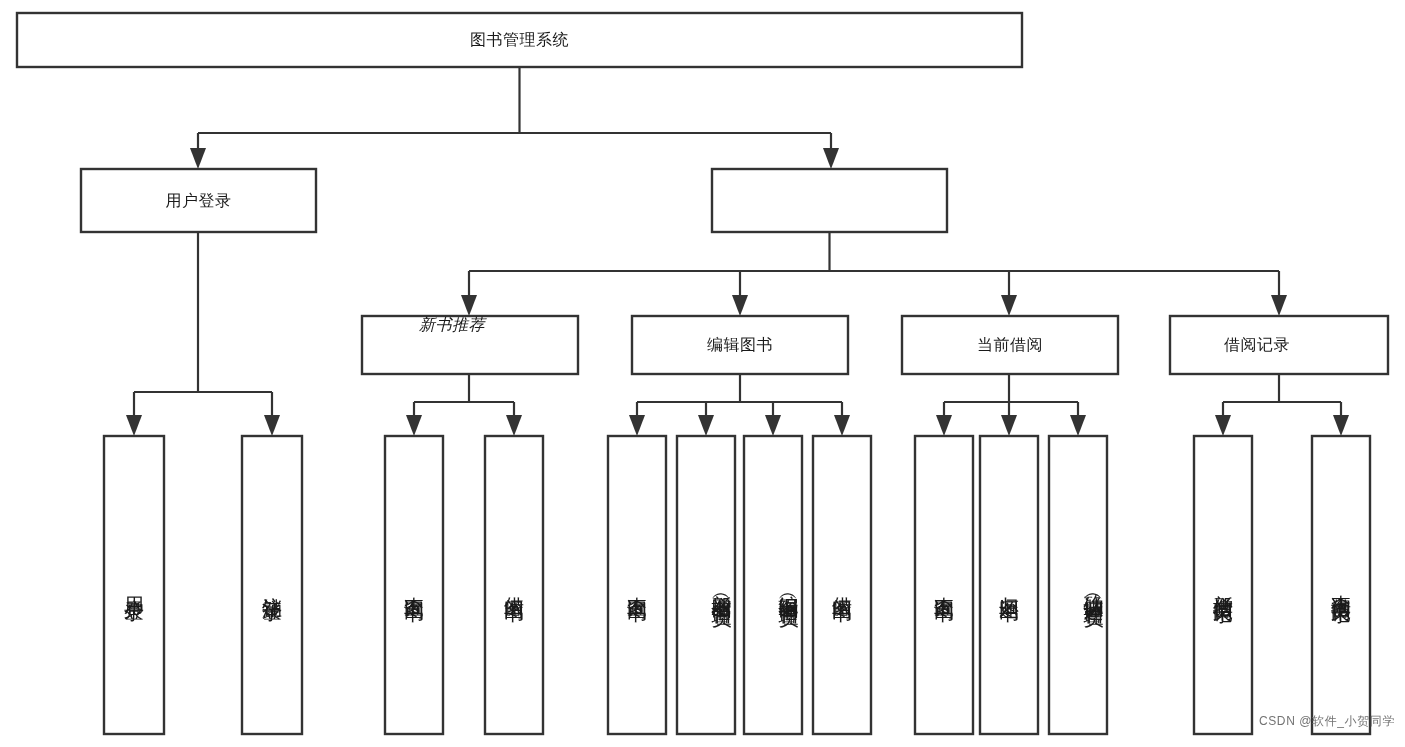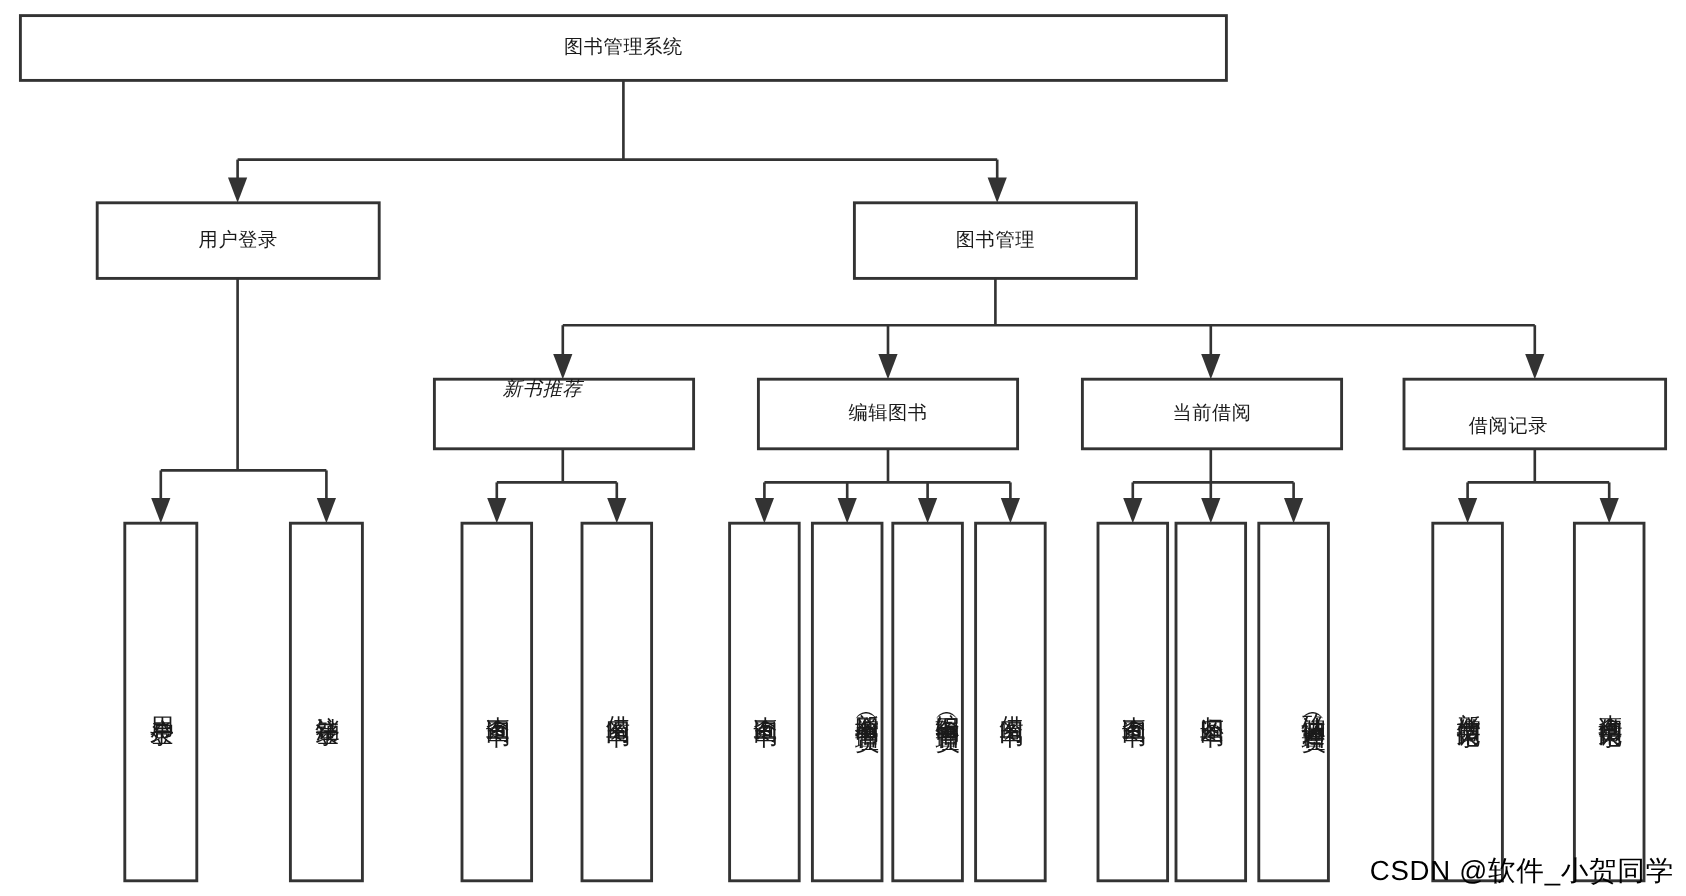--- a/index.html
+++ b/index.html
@@ -60,23 +60,23 @@
     text-orientation: upright;
     font-size: 20px;
     line-height: 1.35;
     letter-spacing: 2px;
     justify-content: center;
     align-items: center;
   }
   .watermark {
     position: absolute;
     right: 10px;
-    bottom: 6px;
-    font-size: 23px;
-    color: #000000;
+    bottom: 17px;
+    font-size: 12px;
+    color: #737373;
     font-family: "Liberation Sans", "DejaVu Sans", sans-serif;
     letter-spacing: 0.6px;
     white-space: nowrap;
     pointer-events: none;
   }
 </style>
 </head>
 <body>
 
 <div id="diagram-root">
@@ -181,26 +181,25 @@
     <rect class="node-box" x="980" y="436" width="58" height="298"></rect>
     <rect class="node-box" x="1049" y="436" width="58" height="298"></rect>
 
     <rect class="node-box" x="1194" y="436" width="58" height="298"></rect>
     <rect class="node-box" x="1312" y="436" width="58" height="298"></rect>
   </svg>
 
   <div class="node-label horizontal" style="left:17px; top:13px; width:1005px; height:54px;">图书管理系统</div>
 
   <div class="node-label horizontal" style="left:81px; top:169px; width:235px; height:63px;">用户登录</div>
-  <div class="node-label horizontal" style="left:712px; top:169px; width:235px; height:63px;">图书管理</div>
 
   <div class="node-label horizontal" style="left:362px; top:296px; width:180px; height:58px;font-style:italic;">新书推荐</div>
   <div class="node-label horizontal" style="left:632px; top:316px; width:216px; height:58px;">编辑图书</div>
   <div class="node-label horizontal" style="left:902px; top:316px; width:216px; height:58px;">当前借阅</div>
-  <div class="node-label horizontal" style="left:1170px; top:327px; width:174px; height:58px;">借阅记录</div>
+  <div class="node-label horizontal" style="left:1170px; top:316px; width:174px; height:58px;">借阅记录</div>
 
   <div class="node-label vertical" style="left:104px; top:436px; width:60px; height:298px;">用户登录</div>
   <div class="node-label vertical" style="left:242px; top:436px; width:60px; height:298px;">注销登录</div>
 
   <div class="node-label vertical" style="left:385px; top:436px; width:58px; height:298px;">查询图书</div>
   <div class="node-label vertical" style="left:485px; top:436px; width:58px; height:298px;">借阅图书</div>
 
   <div class="node-label vertical" style="left:608px; top:436px; width:58px; height:298px;">查询图书</div>
   <div class="node-label vertical" style="left:677px; top:436px; width:58px; height:298px; align-items:flex-start; padding-top:6px;">新增图书（管理员）</div>
   <div class="node-label vertical" style="left:744px; top:436px; width:58px; height:298px; align-items:flex-start; padding-top:6px;">编辑图书（管理员）</div>

